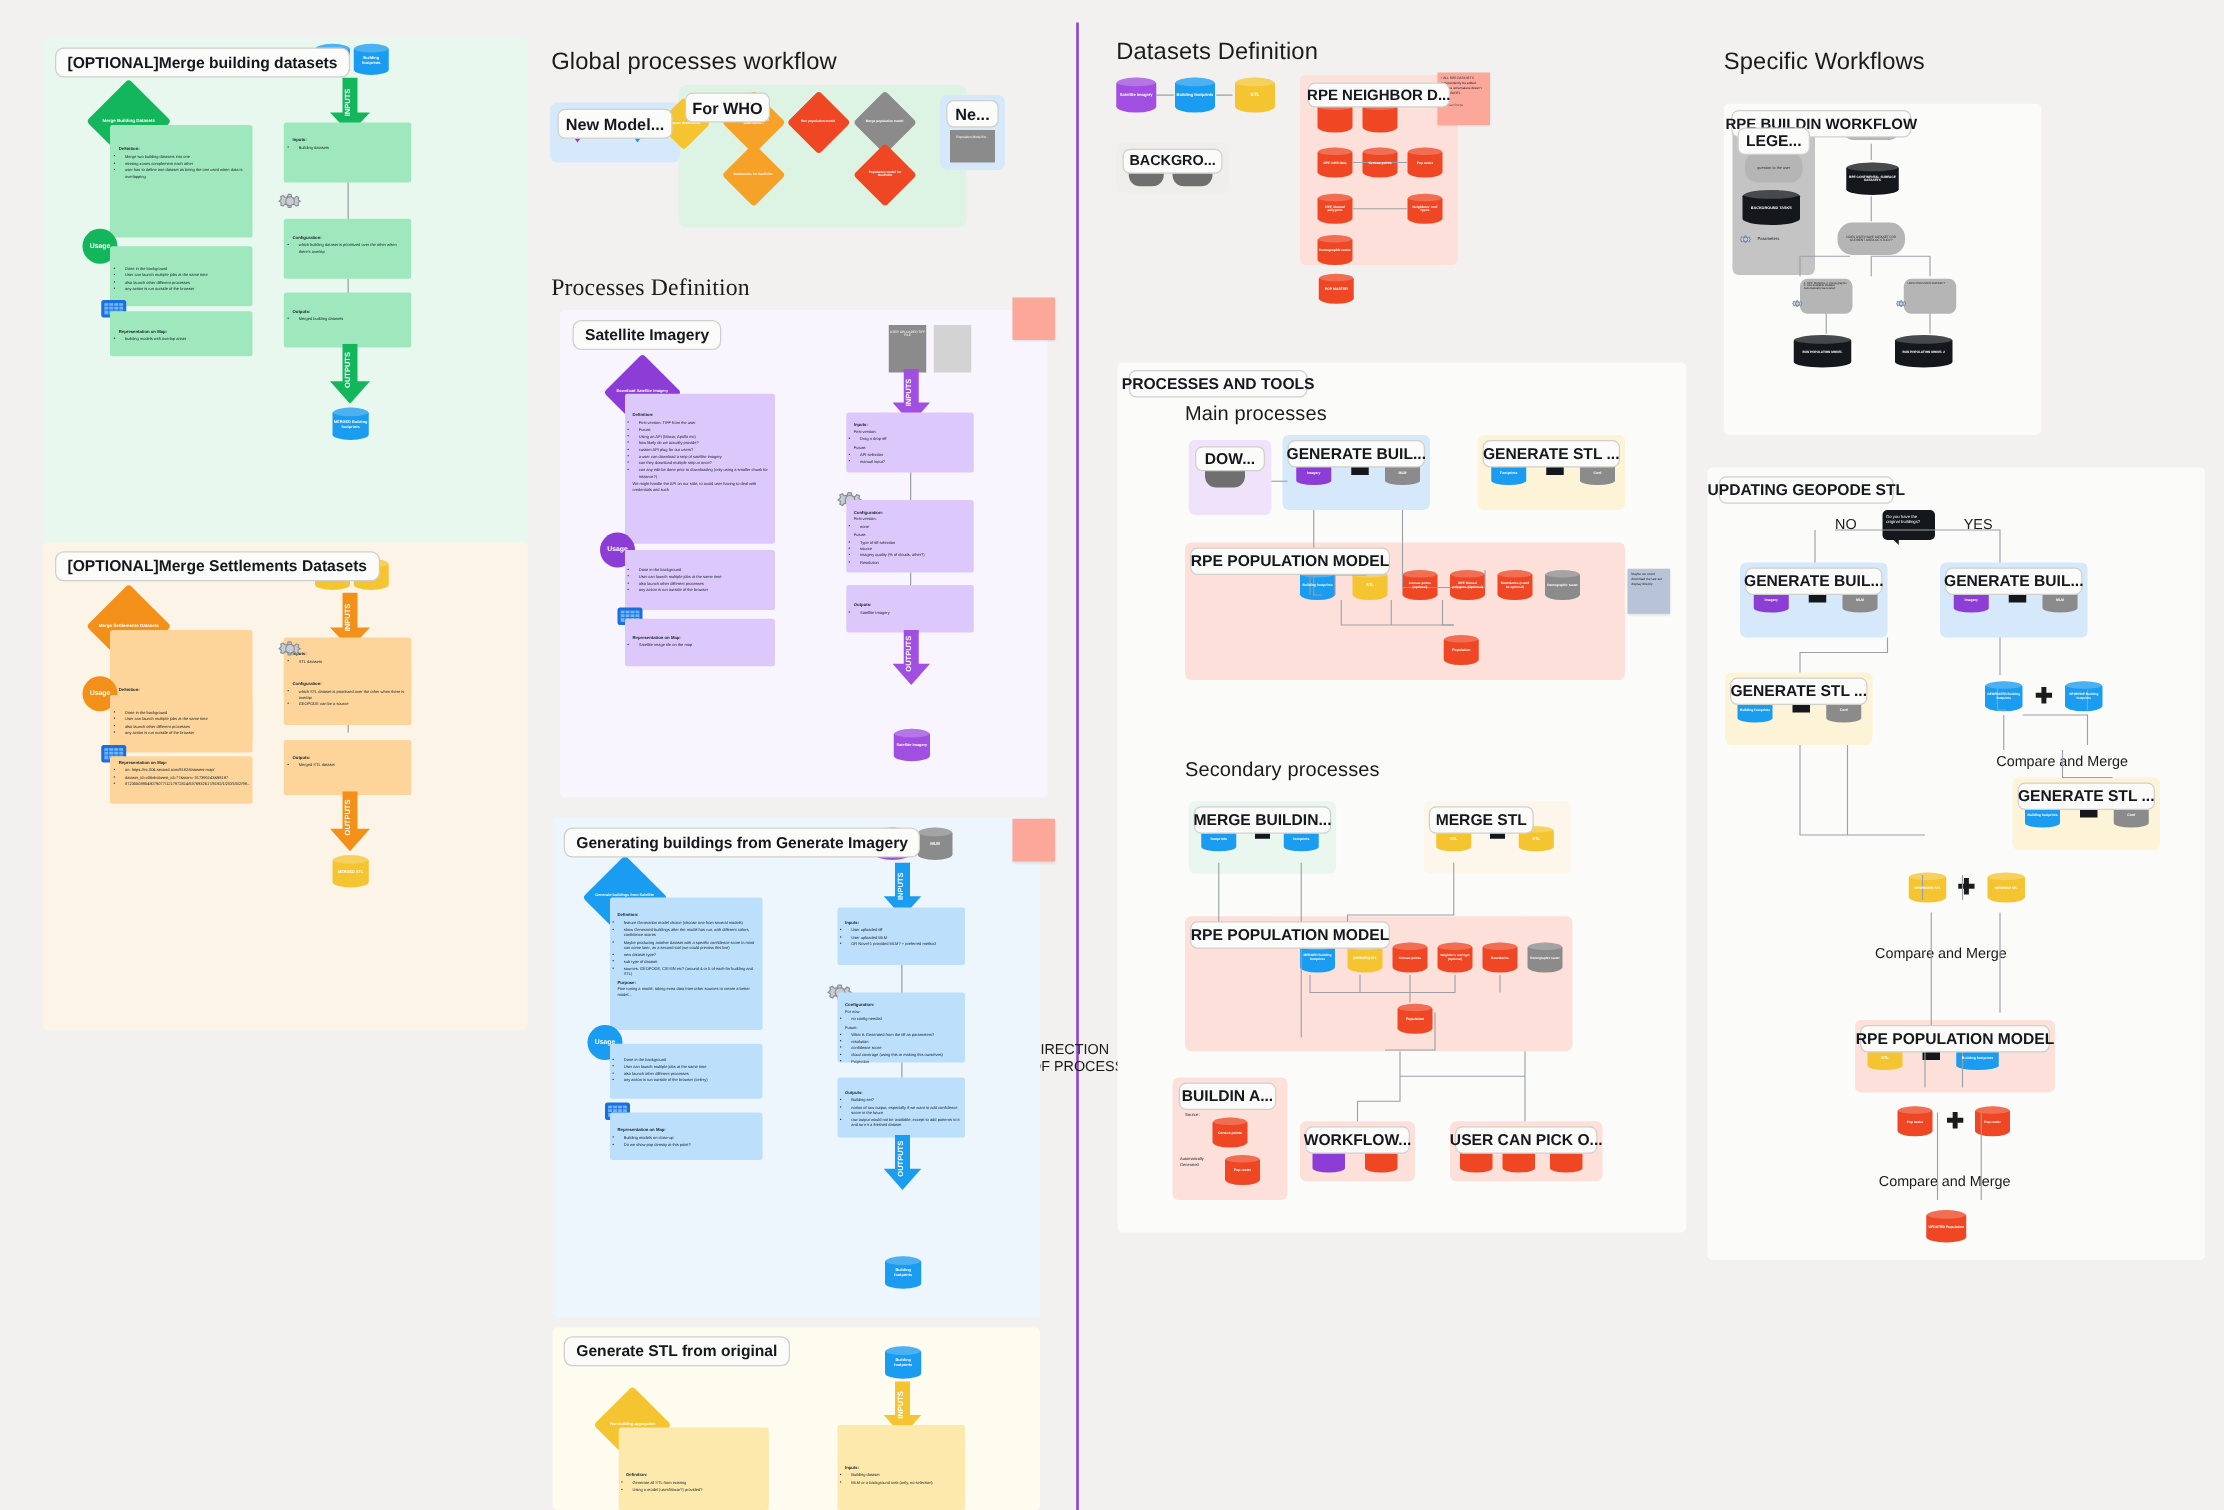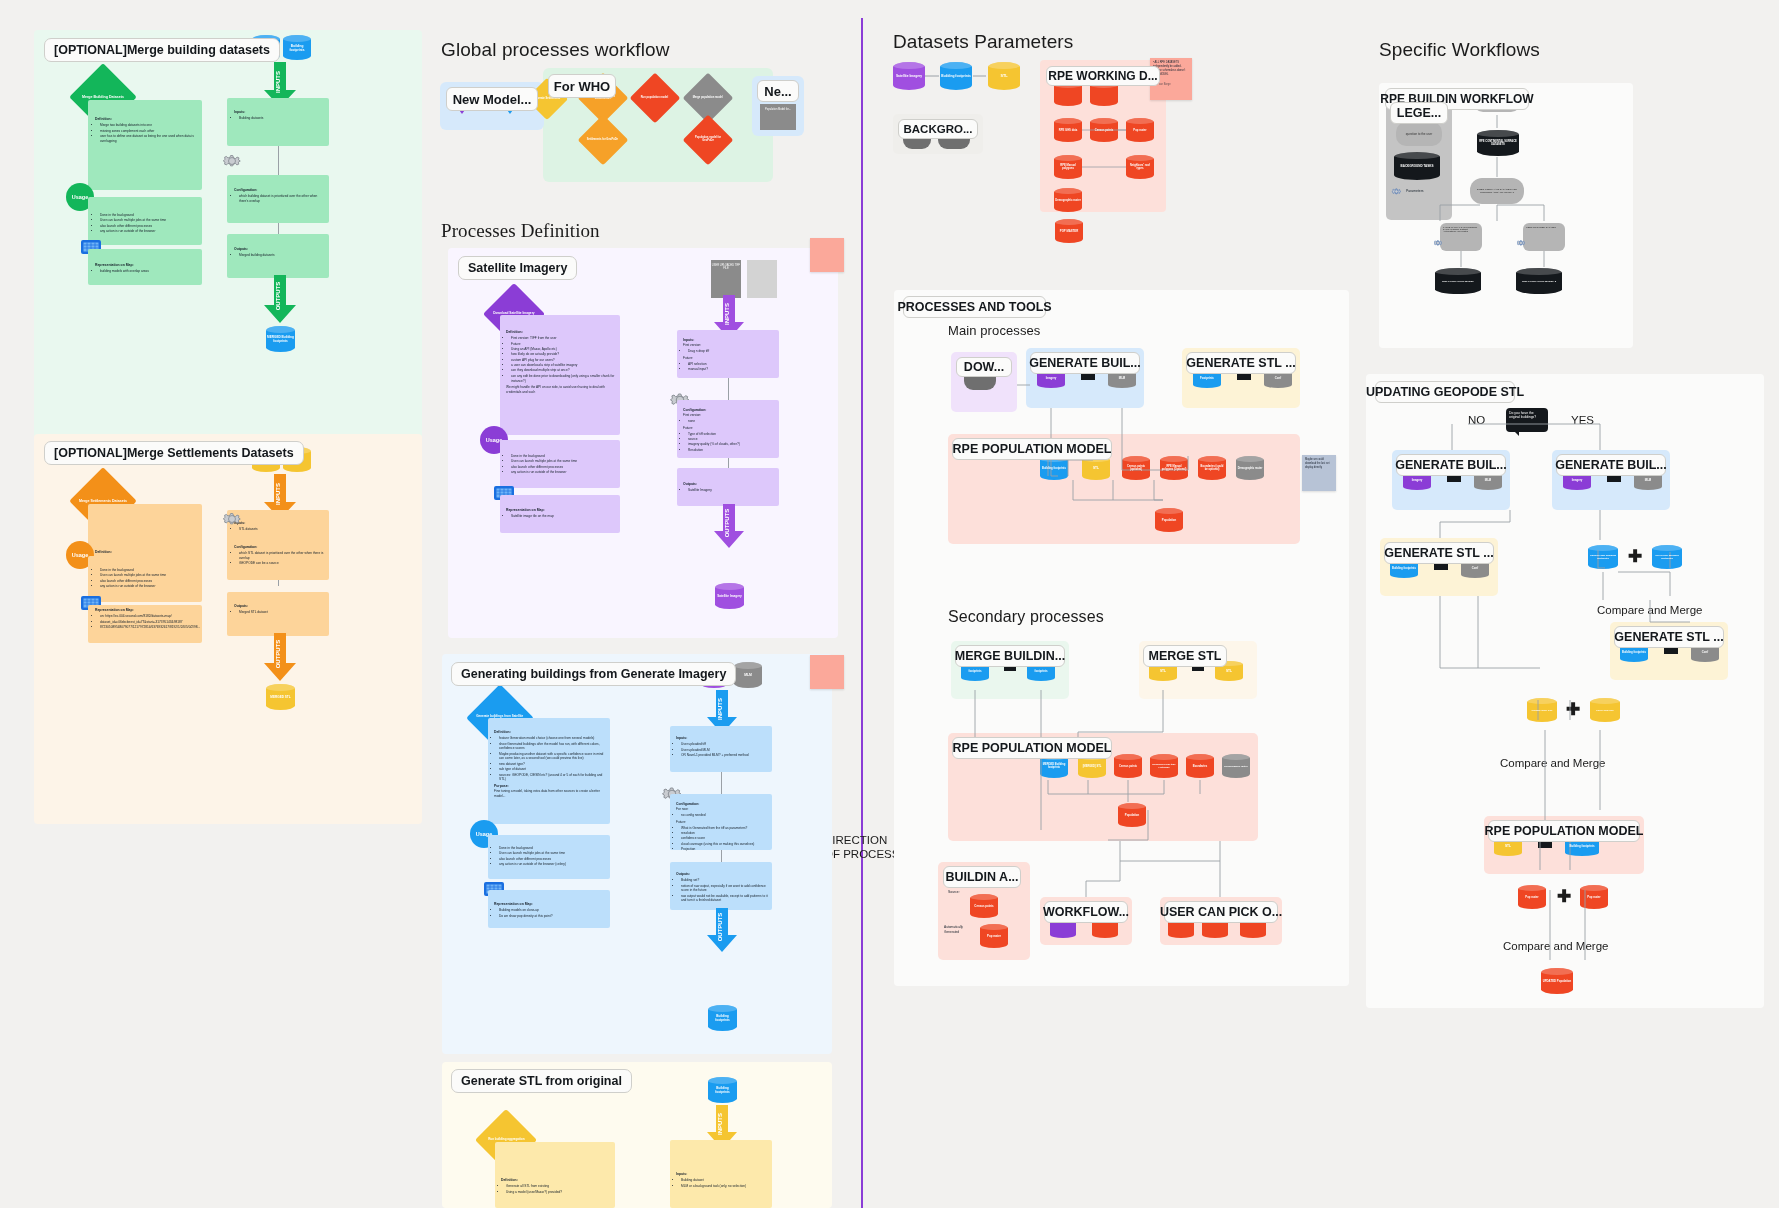--- a/index.html
+++ b/index.html
@@ -647,21 +647,21 @@
   </div>
   <div class="note" style="left:670px; top:1140px; width:102px; height:68px; background:#fde9ab;"></div>
   <div class="txtblock" style="left:676px; top:1172px; width:92px;">
     <b>Inputs:</b>
     <ul>
       <li>Building dataset</li>
       <li>MLM or a background task (only, no selection)</li>
     </ul>
   </div>
 
-  <div class="section-title" style="left:893px; top:31px;">Datasets Parameters</div>
+  <div class="section-title" style="left:893px; top:31px;">Datasets Definition</div>
 
   <div class="cyl" style="left:893px; top:62px; width:32px; height:28px; background:#a04fe0; font-size:3.3px;">
     <span>Satellite Imagery</span>
   </div>
   <div class="cyl" style="left:940px; top:62px; width:32px; height:28px; background:#1a9cf0; font-size:3.3px;">
     <span>Building footprints</span>
   </div>
   <div class="cyl" style="left:988px; top:62px; width:32px; height:28px; background:#f5c531; font-size:3.8px;">
     <span>STL</span>
   </div>
@@ -671,21 +671,21 @@
         <path d="M80,14 L93,14"></path>
     </g>
   </svg>
 
   <div class="frame" style="left:893px; top:114px; width:90px; height:40px; background:#efeeeb; border-radius:5px;"></div>
   <div class="proc-label" style="left:898px; top:119px; width:80px; height:20px; font-size:11.5px;">BACKGRO...</div>
   <div style="position:absolute; left:903px; top:135px; width:28px; height:14px; background:#6f6f6f; border-radius:0 0 9px 9px;"></div>
   <div style="position:absolute; left:938px; top:135px; width:32px; height:14px; background:#6f6f6f; border-radius:0 0 9px 9px;"></div>
 
   <div class="frame" style="left:1040px; top:60px; width:126px; height:152px; background:#fde0da; border-radius:4px;"></div>
-  <div class="proc-label" style="left:1046px; top:66px; width:114px; height:20px; font-size:12px;">RPE WORKING D...</div>
+  <div class="proc-label" style="left:1046px; top:66px; width:114px; height:20px; font-size:12px;">RPE NEIGHBOR D...</div>
   <div class="sticky" style="left:1150px; top:58px; width:42px; height:42px; background:#fba89a;">
     <div class="st">
       <div>• <span>ALL RPE DATASETS independently be added.</span></div>
       <div>• <span>Those schemaless doesn't POP MODEL</span></div>
       <div style="margin-top:6px; opacity:.7;">Matt van Borge</div>
     </div>
   </div>
 
   <div class="cyl" style="left:1054px; top:82px; width:28px; height:24px; background:#ef4623; font-size:2.7px;">
       <span></span>
@@ -723,21 +723,21 @@
     </g>
   </svg>
 
   <div class="cyl" style="left:1055px; top:219px; width:28px; height:24px; background:#ef4623; font-size:2.8px;">
     <span>POP MASTER</span>
   </div>
 
   <div class="frame" style="left:894px; top:290px; width:455px; height:696px; background:#fbfbfa;"></div>
   <div class="proc-label" style="left:903px; top:296px; width:143px; height:22px; font-size:12.5px;">PROCESSES AND TOOLS</div>
 
-  <div class="section-title" style="left:948px; top:323px; font-size:13px;">Main processes</div>
+  <div class="section-title" style="left:948px; top:323px; font-size:16px;">Main processes</div>
 
   <div class="frame" style="left:951px; top:352px; width:66px; height:60px; background:#f0e2fb; border-radius:5px;"></div>
   <div class="proc-label" style="left:956px; top:357px; width:56px; height:20px; font-size:12.5px;">DOW...</div>
   <div style="position:absolute; left:964px; top:373px; width:32px; height:17px; background:#6f6f6f; border-radius:0 0 9px 9px;"></div>
 
   <div class="frame" style="left:1026px; top:348px; width:118px; height:60px; background:#d6e9fb; border-radius:5px;"></div>
   <div class="proc-label" style="left:1030px; top:352px; width:110px; height:22px; font-size:12.5px;">GENERATE BUIL...</div>
   <div class="cyl" style="left:1037px; top:368px; width:28px; height:20px; background:#8b3dd6; font-size:2.8px;">
     <span>Imagery</span>
     </div>

